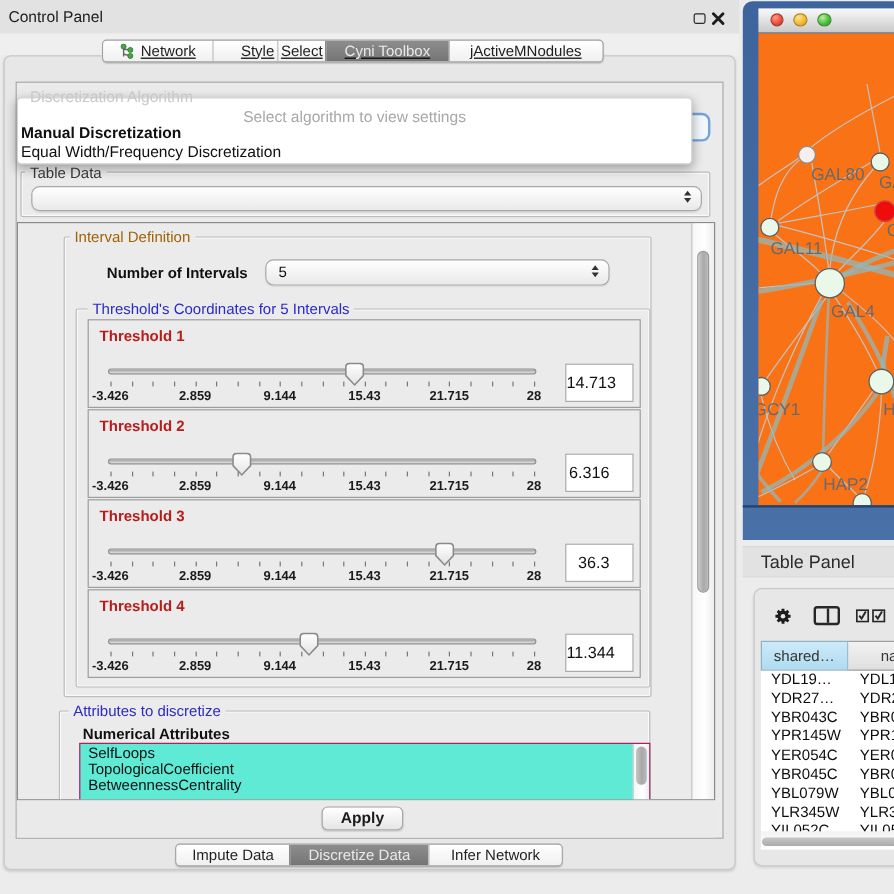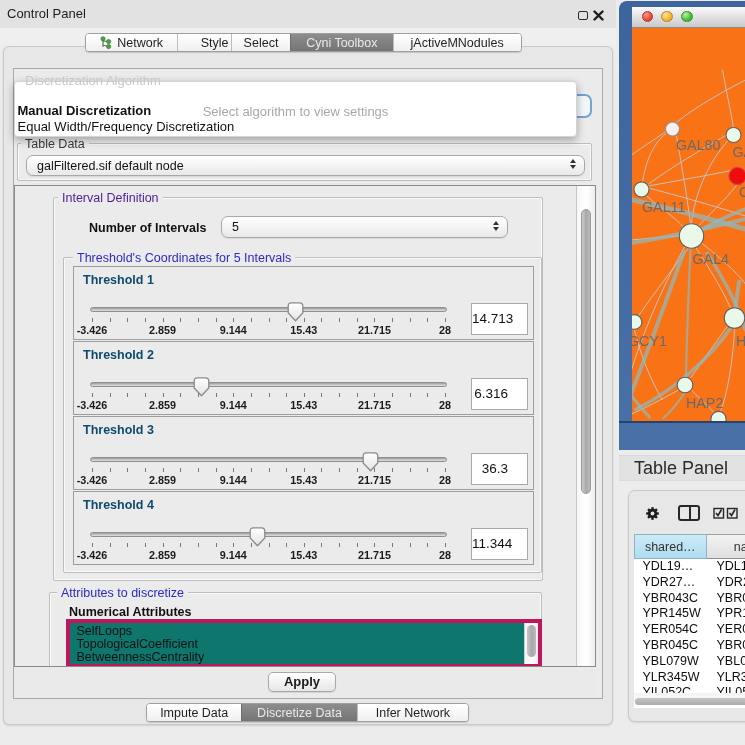--- a/index.html
+++ b/index.html
@@ -25,32 +25,32 @@
   .seg-bar { display:flex; border:1px solid #9f9f9f; border-radius:4px;
     overflow:hidden; background:#fff; box-shadow:0 1px 1px rgba(0,0,0,0.15); }
   .seg { display:flex; align-items:center; justify-content:center;
     font-size:12.5px; color:#1f1f1f; background:linear-gradient(#ffffff,#f0f0f0);
     height:100%; }
   .seg + .seg { border-left:1px solid #bcbcbc; }
   .seg.sel { background:linear-gradient(#8d8d8d,#757575); color:#e9e9e9;
     border-left-color:#6e6e6e; }
   .seg .seg-icon { margin-right:5px; }
 
-  #top-tabs { left:85px; top:33px; height:19px; }
+  #top-tabs { left:85px; top:33px; height:19px;text-decoration:underline; }
   #bottom-tabs { left:146px; top:703px; height:19px; }
 
   #content-panel { left:13px; top:68px; width:590px; height:631px;
     background:#ebebeb; border:1px solid #a9a9a9; }
 
   
   .group { border:1px solid #bdbdbd; border-radius:2px;
     box-shadow:inset 0 0 0 1px rgba(255,255,255,0.7); }
   .group-title { position:absolute; font-size:12.5px; background:#ebebeb;
     padding:0 4px; white-space:nowrap; }
-  .gt-green { color:#4c1d95; }
+  .gt-green { color:#a16207; }
   .gt-blue { color:#2a2ac8; }
   .gt-dark { color:#3a3a3a; }
 
   
   .combo { background:linear-gradient(#ffffff,#e9e9e9); border:1px solid #a9a9a9;
     border-radius:7px; box-shadow:0 1px 1px rgba(0,0,0,0.08); }
   .combo .cv { position:absolute; left:10px; top:0; font-size:12.5px; color:#111;
     white-space:nowrap; }
   .updown { position:absolute; width:7px; display:flex; flex-direction:column;
     align-items:center; }
@@ -77,34 +77,34 @@
     background:linear-gradient(90deg,#f6f6f6,#ffffff 55%,#eeeeee);
     border-left:1px solid #c6c6c6; }
   #vscroll .thumb { position:absolute; left:4px; width:10px;
     background:linear-gradient(90deg,#c9c9c9,#a9a9a9 55%,#bcbcbc); border-radius:5px;
     border:0.5px solid #9a9a9a; }
 
   
   .thr-block { position:absolute; left:58px; width:461px; height:74px;
     border:1px solid #9d9d9d; background:#ebebeb; }
   .thr-label { position:absolute; left:9px; top:6px; font-size:12.5px;
-    font-weight:bold; color:#0c4a6e; }
+    font-weight:bold; color:#b91c1c; }
   .thr-track { position:absolute; left:16px; top:40px; width:357px; height:5px;
     border-radius:2.5px; border:1px solid #8f8f8f;
     background:linear-gradient(#9d9d9d,#e3e3e3); }
   .tick { position:absolute; width:1px; height:4.5px; top:50.5px; background:#777; }
   .tick-label { position:absolute; top:56.5px; width:50px; text-align:center;
     font-size:10.8px; font-weight:bold; color:#1b1b1b; }
   .thr-field { position:absolute; left:397px; top:36px; width:57px; height:32px;
     background:#fff; border:1px solid #a9a9a9; font-size:13.5px; color:#111;
     text-align:right; padding-right:19px; line-height:30px; }
   .thumb-svg { position:absolute; top:34.5px; width:17px; height:20px; }
 
   
-  #attr-list { background:#0f766e; border:4px solid #be185d; overflow:hidden; }
+  #attr-list { background:#5eead4; border:1px solid #be185d; overflow:hidden; }
   .attr-item { font-size:12.5px; color:#111; height:13.4px; line-height:13.4px;
     padding-left:7px; white-space:nowrap; }
   #attr-scroll { position:absolute; right:0; top:0; width:14px; height:100%;
     background:linear-gradient(90deg,#f4f4f4,#ffffff 60%,#ececec);
     border-left:1px solid #cfcfcf; }
   #attr-scroll .thumb { position:absolute; left:2px; top:2px; width:9px; height:32px;
     background:linear-gradient(90deg,#c6c6c6,#a8a8a8 55%,#bbbbbb); border-radius:4.5px; }
 
   
   #apply-bar { left:14px; top:667px; width:582px; height:31px; background:#eaeaea; }
@@ -123,21 +123,21 @@
   #light-red { left:10px; background:radial-gradient(circle at 35% 30%,#ff9a8e,#ea4b3a 60%,#c43325); border:0.5px solid #a8382c; }
   #light-yellow { left:29.8px; background:radial-gradient(circle at 35% 30%,#ffe49a,#f4b52e 60%,#d29418); border:0.5px solid #ad8a24; }
   #light-green { left:49.5px; background:radial-gradient(circle at 35% 30%,#c0f0a0,#45bb3a 60%,#2f9e28); border:0.5px solid #3c8f33; }
   #net-canvas { left:631.5px; top:28px; width:135px; height:393px;
     background:#f97316; overflow:hidden; }
   #net-bottom-line { left:619px; top:421px; width:126px; height:2px; background:#24446e; }
 
   #table-panel-bar { left:619px; top:455px; width:126px; height:26px;
     background:#e2e2e2; border-top:1px solid #d8d8d8; border-bottom:1px solid #dcdcdc; }
   #table-panel-bar .t { position:absolute; left:15px; top:0; line-height:25px;
-    font-size:18px; color:#2b2b2b; }
+    font-size:15px; color:#2b2b2b; }
 
   #table-container { left:628px; top:490px; width:132px; height:232px;
     background:#e7e7e8; border:1px solid #c9c9c9; border-radius:7px;
     box-shadow:0 1px 2px rgba(0,0,0,0.1); }
 
   #tbl-header { left:633.5px; top:534px; height:25px; display:flex; }
   .th { font-size:12.5px; color:#333; text-align:center; line-height:24px;
     border-top:1px solid #9e9e9e; border-bottom:1px solid #8f8f8f; }
   .th.sel { width:73.5px; background:linear-gradient(#cdeaf8,#aedcf1);
     border:1px solid #8fb2c4; }
@@ -183,37 +183,36 @@
             <circle cx="3" cy="2.8" r="2.1" fill="#4aa54a" stroke="#2e7a2e" stroke-width="0.7"></circle>
             <circle cx="8.6" cy="5.6" r="2.1" fill="#4aa54a" stroke="#2e7a2e" stroke-width="0.7"></circle>
             <circle cx="8.6" cy="10.6" r="2.1" fill="#4aa54a" stroke="#2e7a2e" stroke-width="0.7"></circle>
           </svg>
         </span>
         <span>Network</span>
       </div>
       <div class="seg" style="width: 53.6px; padding-left: 20px;">
         <span>Style</span>
       </div>
-      <div class="seg" style="width: 59px;">
+      <div class="seg" style="width: 40px;">
         <span>Select</span>
       </div>
       <div class="seg sel" style="width: 102.7px;">
         <span>Cyni Toolbox</span>
       </div>
       <div class="seg" style="width: 127.9px;">
         <span>jActiveMNodules</span>
       </div>
     </div>
 
   <div class="abs" id="content-panel"></div>
 
   <div class="abs group" style="left:17px;top:143px;width:575px;height:38px;"></div>
   <div class="abs group-title gt-dark" style="left:21px;top:137px;">Table Data</div>
   <div class="abs combo" style="left:26px;top:154.5px;width:559px;height:21px;">
-    <span class="cv" style="line-height:20px;">galFiltered.sif default node</span>
     <span class="updown" style="right:8px;top:3px;">
       <span class="up"></span>
         <span class="dn"></span>
     </span>
   </div>
 
   <div class="abs" id="scrollpane">
 
     <div class="abs group" style="left:38px;top:11px;width:490px;height:384px;"></div>
     <div class="abs group-title gt-green" style="left:43px;top:4.5px;">Interval Definition</div>
@@ -428,21 +427,21 @@
       </div>
       <div class="seg" style="width: 111.7px;">
         <span>Infer Network</span>
       </div>
     </div>
 
   <div class="abs" id="algo-combo-sliver"></div>
   <div class="abs" id="faded-group-title">Discretization Algorithm</div>
 
   <div class="abs" id="algo-popup">
-    <div class="popup-item" style="top:22px;color:#a8a8a8;text-align:center;">Select algorithm to view settings</div>
+    <div class="popup-item" style="top:8px;color:#a8a8a8;text-align:center;">Select algorithm to view settings</div>
     <div class="popup-item" style="top:36.5px;left:2.5px;">Equal Width/Frequency Discretization</div>
     <div class="popup-item" style="top:20.5px;left:2.5px;font-weight:bold;">Manual Discretization</div>
   </div>
 
   <div class="abs" id="net-window"></div>
   <div class="abs" id="net-titlebar">
     <div class="light" id="light-red"></div>
     <div class="light" id="light-yellow"></div>
     <div class="light" id="light-green"></div>
   </div>

